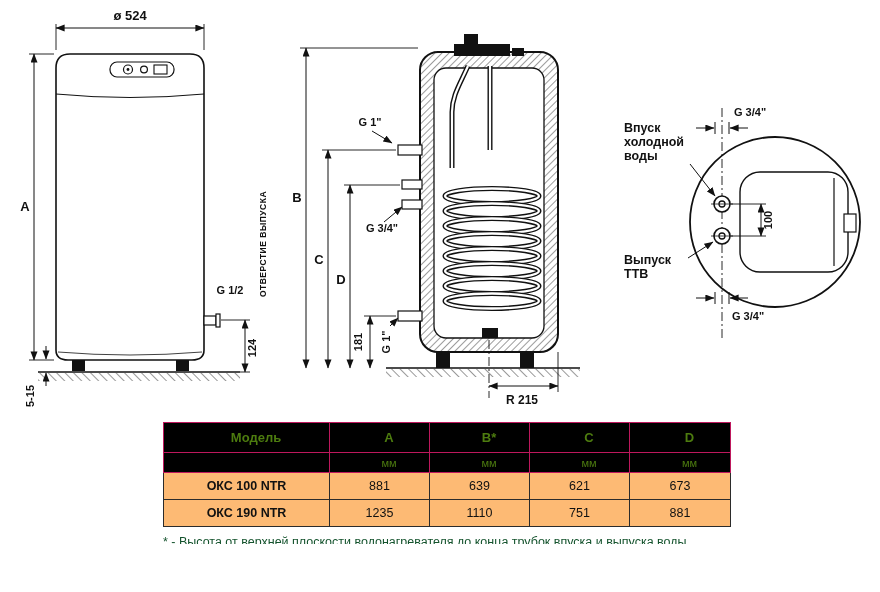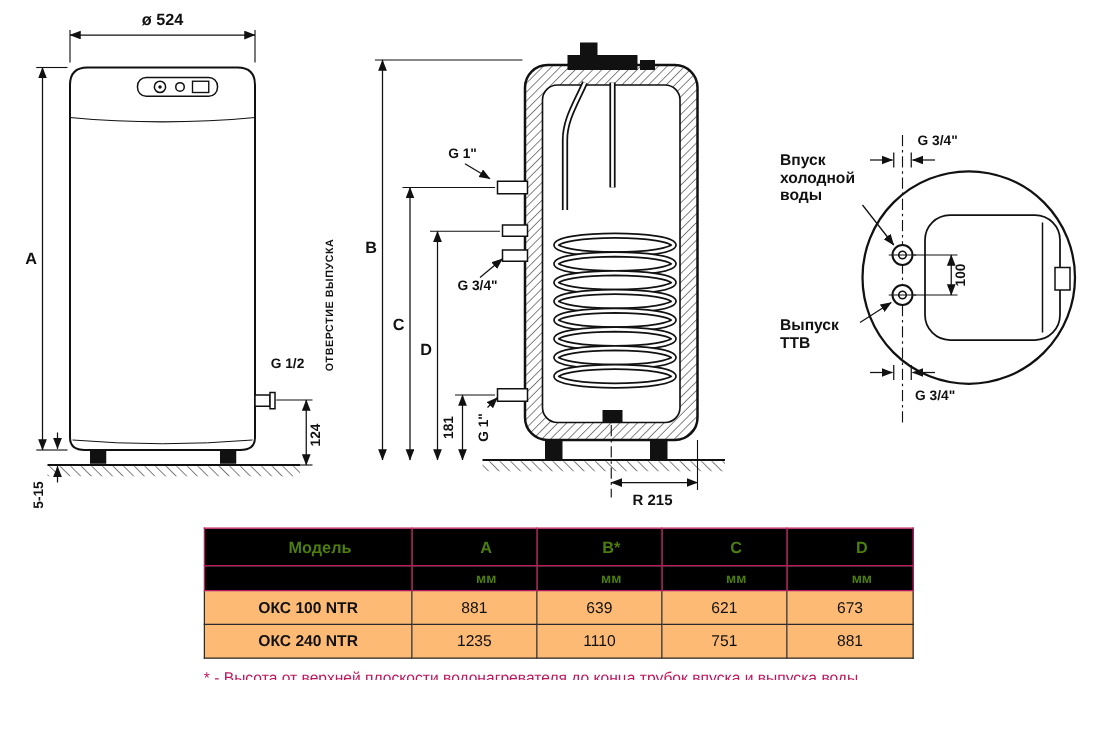--- a/index.html
+++ b/index.html
@@ -18,24 +18,24 @@
   .dimline { stroke:#111; stroke-width:1; fill:none; }
   .extline { stroke:#111; stroke-width:0.9; fill:none; }
   .outline { stroke:#111; fill:#fff; }
   .centerline { stroke:#111; stroke-width:0.9; stroke-dasharray:9 3 2 3; fill:none; }
 
   .table-wrap { position:absolute; left:163px; top:422px; width:567px; }
   table { border-collapse:collapse; width:100%; table-layout:fixed; }
   th,td { border:1px solid #2b2b2b; text-align:center; vertical-align:middle; }
   thead th { background:#000; color:#4d7c0f; border:1px solid #be185d;padding-left:19px; }
   tr.hdr th { font-size:13px; font-weight:bold; height:30px; }
-  tr.units th { font-size:11px; font-weight:bold; height:20px; }
+  tr.units th { font-size:11px; font-weight:normal; height:20px; }
   tbody td { height:27px; font-size:12.5px; background:#fdba74; }
   tbody td.model { font-weight:bold; }
-  .footnote { margin-top:8px; font-size:12.5px; color:#be185d; }
+  .footnote { margin-top:8px; font-size:12.5px; color:#14532d; }
 </style>
 </head>
 <body>
 
 <div class="canvas">
 
   <svg style="left:18px; top:4px;" width="260" height="412" viewBox="0 0 260 412">
     <defs>
       <marker id="fvA" markerWidth="10" markerHeight="8" refX="8.6" refY="3.5" orient="auto-start-reverse" markerUnits="userSpaceOnUse">
         <path d="M0,0 L9,3.5 L0,7 z" fill="#111"></path>
@@ -306,21 +306,21 @@
       </thead>
       <tbody>
         <tr>
           <td class="model">ОКС 100 NTR</td>
           <td>881</td>
           <td>639</td>
           <td>621</td>
           <td>673</td>
         </tr>
         <tr>
-          <td class="model">ОКС 240 NTR</td>
+          <td class="model">ОКС 190 NTR</td>
           <td>1235</td>
           <td>1110</td>
           <td>751</td>
           <td>881</td>
         </tr>
       </tbody>
     </table>
     <div class="footnote">* - Высота от верхней плоскости водонагревателя до конца трубок впуска и выпуска воды.</div>
   </div>
 

